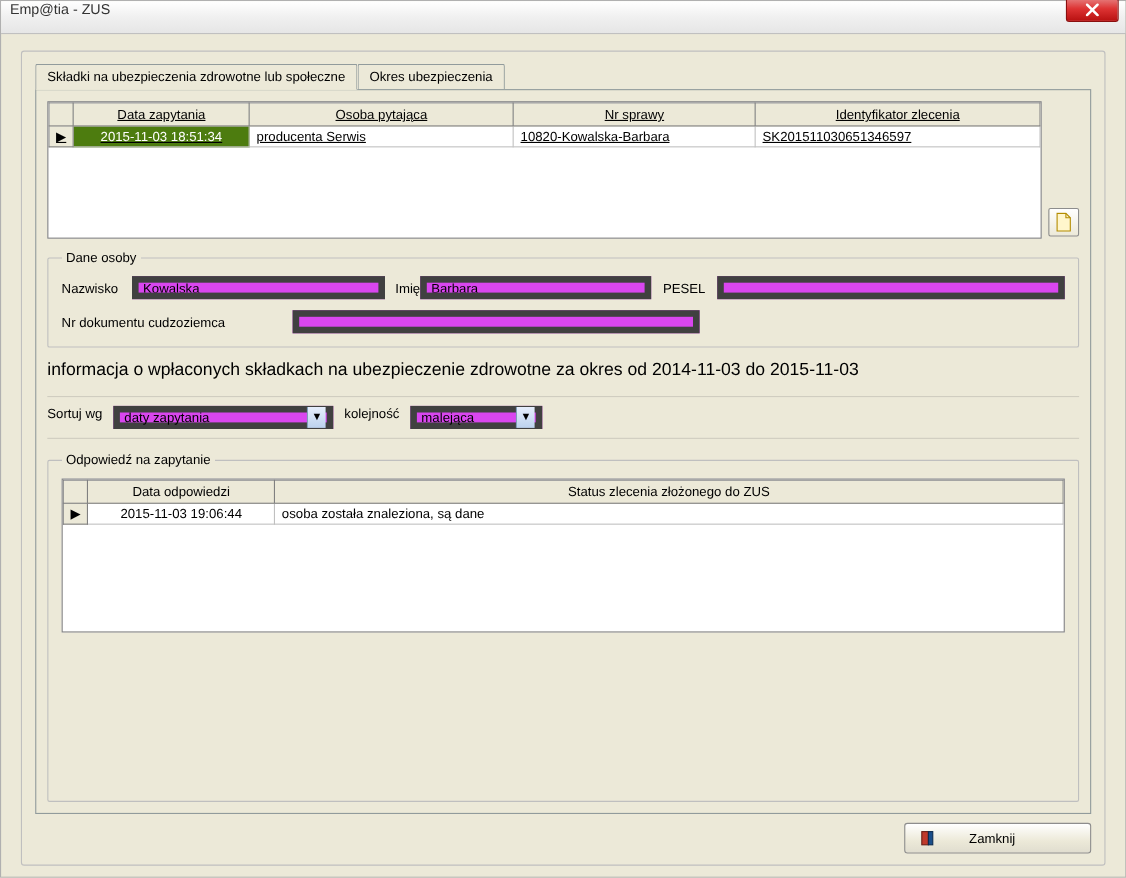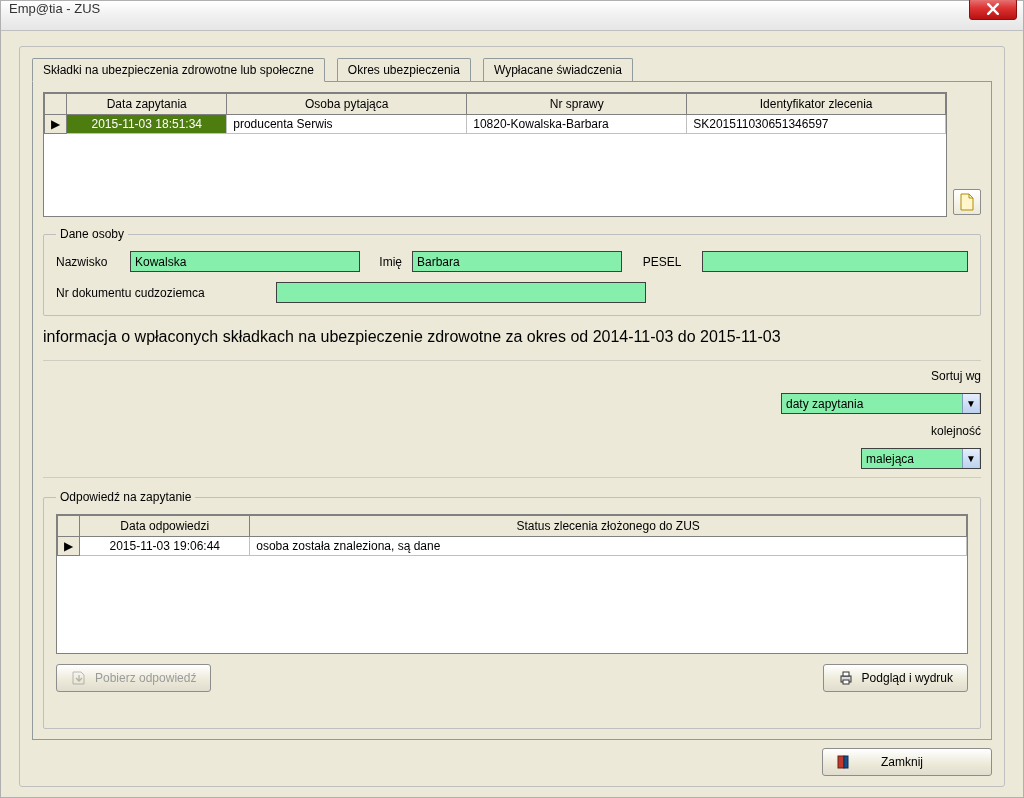--- a/index.html
+++ b/index.html
@@ -62,21 +62,21 @@
     display: flex;
     margin-bottom: 0;
   }
   .tab {
     border: 1px solid #919b9c;
     border-bottom: none;
     padding: 4px 10px;
     background: #ece9d8;
     font-size: 12px;
     border-radius: 2px 2px 0 0;
-    margin-right: 12px;
+    margin-right: 0;
     position: relative;
     top: 1px;
     cursor: default;
   }
   .tab.active {
     background: #ece9d8;
     z-index: 2;
     border-bottom: 1px solid #ece9d8;
   }
   .tab + .tab { border-left: 1px solid #919b9c; }
@@ -89,20 +89,21 @@
     display: flex;
     flex-direction: column;
     gap: 10px;
     position: relative;
   }
   
   .grid-wrap {
     display: flex;
     align-items: flex-start;
     gap: 6px;
+    text-decoration: underline;
   }
   .grid {
     border: 1px solid #808080;
     background: #fff;
     height: 125px;
     flex: 1;
     overflow: hidden;
   }
   table.grid-table {
     border-collapse: collapse;
@@ -148,28 +149,27 @@
     padding: 10px 12px 12px 12px;
     margin: 0;
   }
   fieldset.group legend {
     padding: 0 4px;
     font-size: 12px;
   }
   .form-row {
     display: flex;
     align-items: center;
-    gap: 10px;
     flex-wrap: nowrap;
   }
   .form-row + .form-row { margin-top: 10px; }
   label.fl { font-size: 12px; }
   input.text, .combo {
-    background: #86efac;
-    border: 1px solid #404040;
+    background: #d946ef;
+    border: 6px solid #404040;
     height: 21px;
     padding: 2px 4px;
     font-family: inherit;
     font-size: 12px;
   }
   .combo {
     display: inline-flex;
     align-items: center;
     justify-content: space-between;
     padding: 0 0 0 4px;
@@ -181,27 +181,26 @@
     border-left: 1px solid #7f9db9;
     display: flex; align-items: center; justify-content: center;
     margin: 1px;
   }
   .info-line {
     font-size: 16px;
     padding: 2px 0;
   }
   .sort-row {
     display: flex;
-    align-items: flex-end;
+    align-items: flex-start;
     gap: 10px;
     border-top: 1px solid #d0cdc0;
     border-bottom: 1px solid #d0cdc0;
     padding: 8px 0;
     margin: 2px 0;
-    flex-direction: column;
   }
   .response-grid {
     border: 1px solid #808080;
     background: #fff;
     height: 140px;
     overflow: hidden;
   }
   .button-row {
     display: flex;
     justify-content: space-between;
@@ -244,21 +243,20 @@
       </svg>
     </div>
   </div>
 
   <div class="content">
     <div class="outer-panel">
 
       <div class="tabs">
         <div class="tab active">Składki na ubezpieczenia zdrowotne lub społeczne</div>
         <div class="tab">Okres ubezpieczenia</div>
-        <div class="tab">Wypłacane świadczenia</div>
       </div>
 
       <div class="tabbody">
 
         <div class="grid-wrap">
           <div class="grid">
             <table class="grid-table">
               <thead>
                 <tr>
                   <th class="rowmarker" style="width:20px"></th>
@@ -336,37 +334,20 @@
               <tbody>
                 <tr>
                   <td class="rowmarker">▶</td>
                   <td style="text-align:center">2015-11-03 19:06:44</td>
                   <td>osoba została znaleziona, są dane</td>
                 </tr>
               </tbody>
             </table>
           </div>
 
-          <div class="button-row">
-            <button class="win" disabled="">
-              <svg width="16" height="16" viewBox="0 0 16 16">
-                <path d="M2 2h8l3 3v9H2z" fill="none" stroke="#6e6e6e"></path>
-                <path d="M8 5v5M5 8l3 3 3-3" fill="none" stroke="#6e6e6e" stroke-width="1.3"></path>
-              </svg>
-              <span>Pobierz odpowiedź</span>
-            </button>
-            <button class="win">
-              <svg width="16" height="16" viewBox="0 0 16 16">
-                <rect x="3" y="6" width="10" height="6" fill="#ddd" stroke="#333"></rect>
-                <rect x="5" y="2" width="6" height="4" fill="#fff" stroke="#333"></rect>
-                <rect x="5" y="10" width="6" height="4" fill="#fff" stroke="#333"></rect>
-              </svg>
-              <span>Podgląd i wydruk</span>
-            </button>
-          </div>
         </fieldset>
 
       </div>
 
       <div class="bottom-close">
         <button class="win" style="min-width:170px; gap:32px;">
           <svg width="12" height="14" viewBox="0 0 12 14">
             <rect x="1" y="1" width="6" height="12" fill="#c0392b" stroke="#6b1f16"></rect>
             <rect x="7" y="1" width="4" height="12" fill="#1a4e8a" stroke="#0d2c50"></rect>
           </svg>

